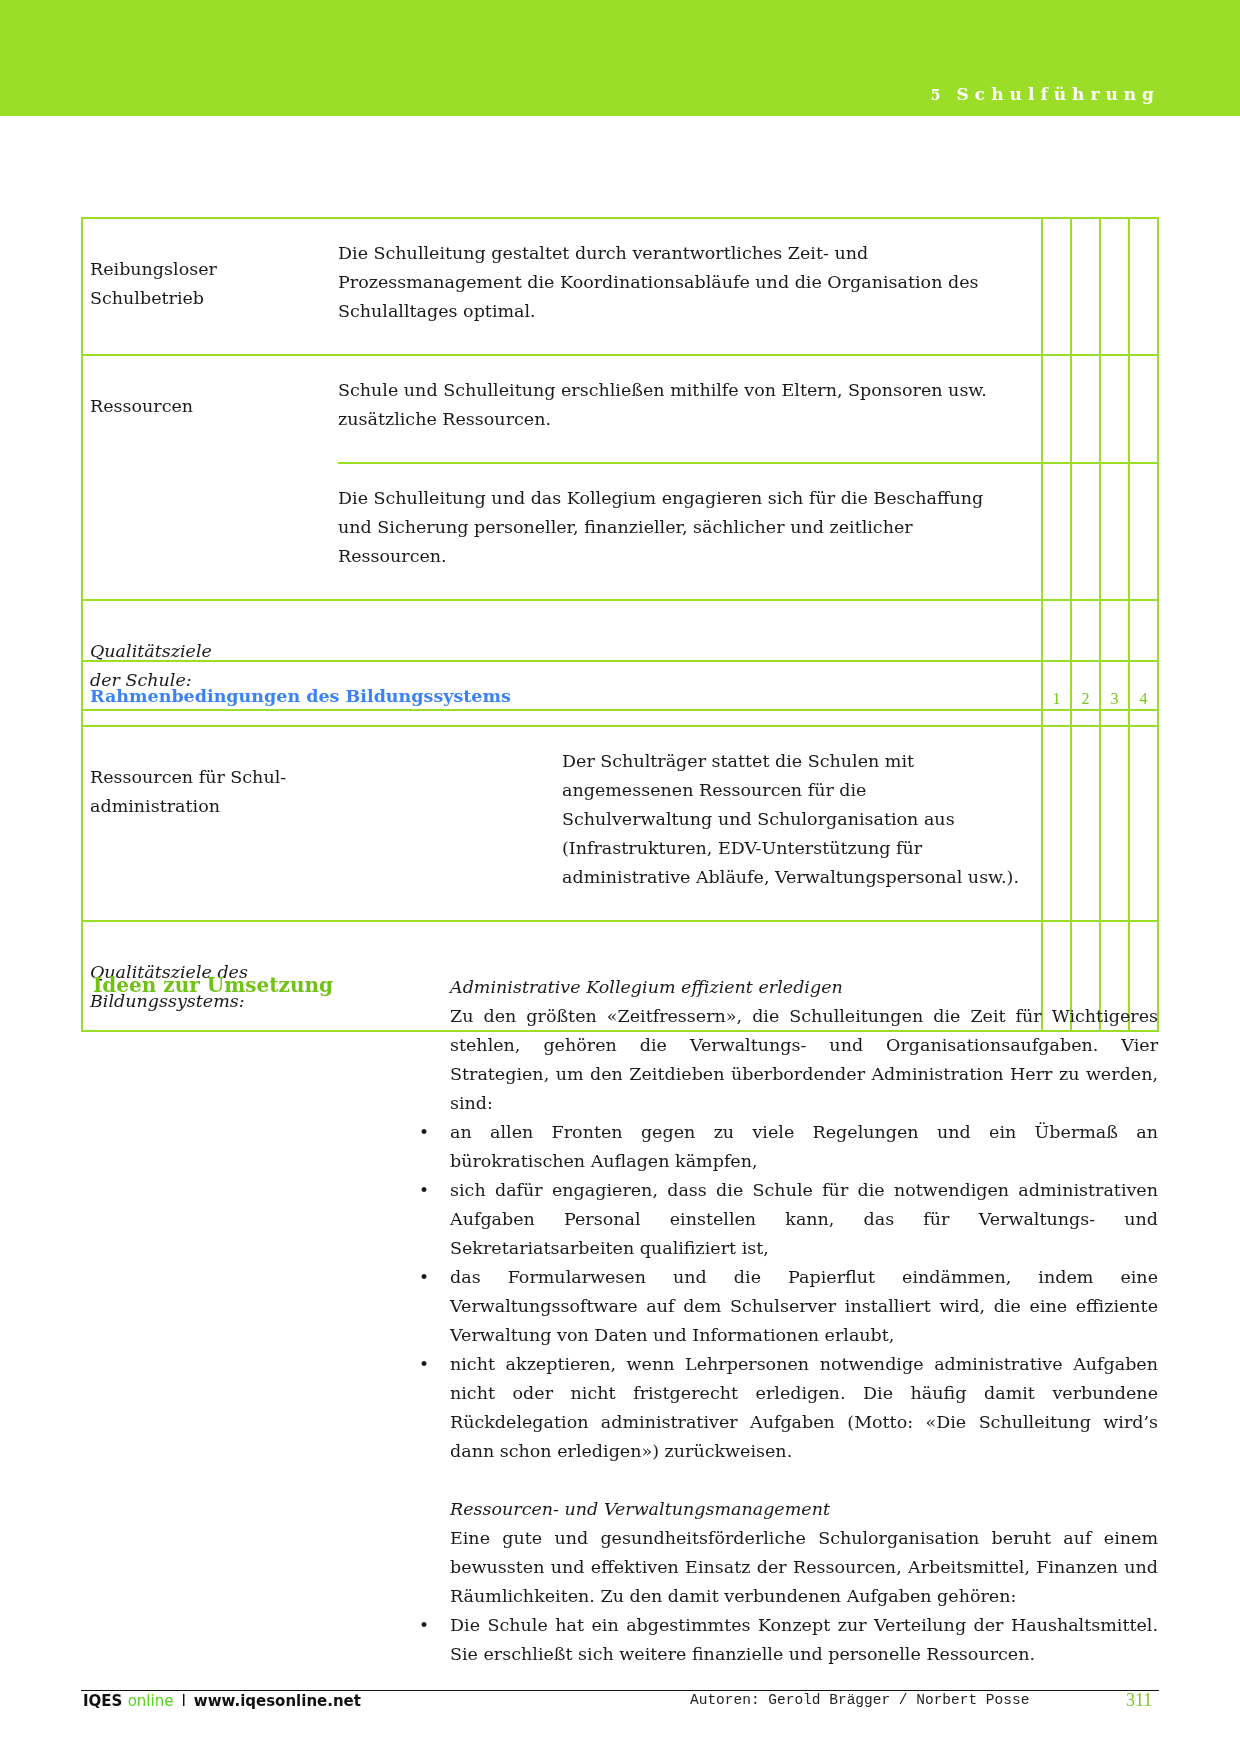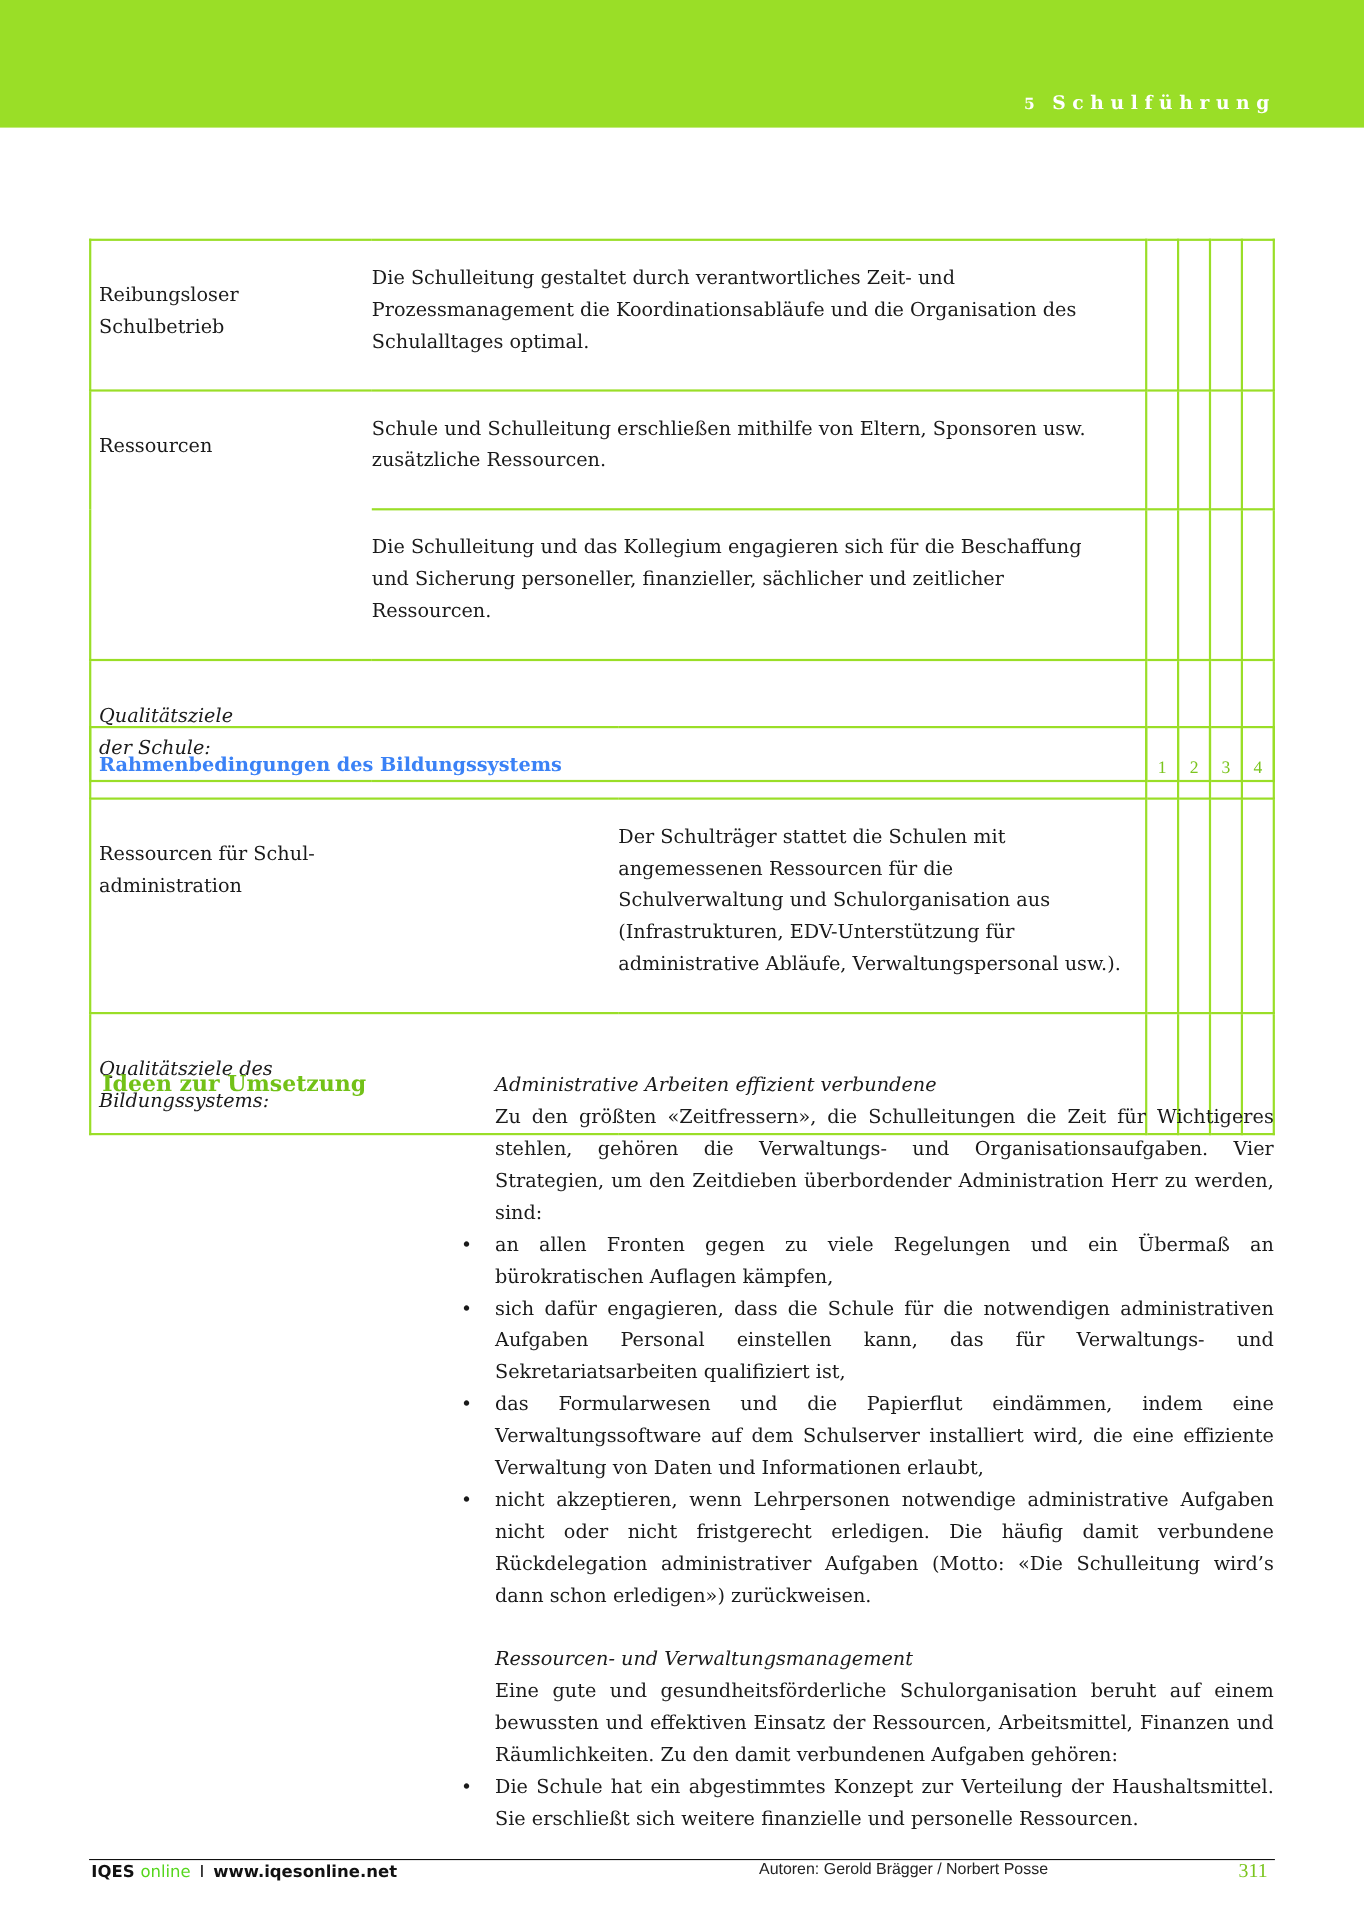--- a/index.html
+++ b/index.html
@@ -69,21 +69,21 @@
       height: 1px; background: #111;
     }
     .footer-left {
       position: absolute; left: 83px; top: 1692px;
       font-family: "DejaVu Sans", sans-serif; font-size: 15px; font-weight: bold; color: #111;
     }
     .footer-left .online { color: #55d61d; font-weight: normal; }
     .footer-left .sep { margin: 0 8px; font-weight: normal; }
     .footer-mid {
       position: absolute; left: 690px; top: 1692px;
-      font-family: Liberation Sans, sans-serif; font-size: 14.5px; color: #222;
+      font-family: Liberation Mono, monospace; font-size: 14.5px; color: #222;
     }
     .footer-page {
       position: absolute; left: 1126px; top: 1690px;
       font-family: "Liberation Serif", serif; font-size: 18px; color: #7bc51e;
     }
   </style>
 </head>
 <body>
 
 <div class="header-band"></div>
@@ -163,21 +163,21 @@
     <td class="box"></td>
     <td class="box"></td>
     <td class="box"></td>
     <td class="box"></td>
   </tr>
 </tbody>
   </table>
 
 <div class="ideas-label">Ideen zur Umsetzung</div>
 <div class="ideas-body">
-  <p class="sub-title">Administrative Arbeiten effizient verbundene</p>
+  <p class="sub-title">Administrative Kollegium effizient erledigen</p>
   <p>Zu den größten «Zeitfressern», die Schulleitungen die Zeit für Wichtigeres stehlen, gehören die Verwaltungs- und Organisationsaufgaben. Vier Strategien, um den Zeitdieben überbordender Administration Herr zu werden, sind:</p>
   <ul>
     <li><span class="bullet">•</span><span>an allen Fronten gegen zu viele Regelungen und ein Übermaß an bürokratischen Auflagen kämpfen,</span></li>
     <li><span class="bullet">•</span><span>sich dafür engagieren, dass die Schule für die notwendigen administrativen Aufgaben Personal einstellen kann, das für Verwaltungs- und Sekretariatsarbeiten qualifiziert ist,</span></li>
     <li><span class="bullet">•</span><span>das Formularwesen und die Papierflut eindämmen, indem eine Verwaltungssoftware auf dem Schulserver installiert wird, die eine effiziente Verwaltung von Daten und Informationen erlaubt,</span></li>
     <li><span class="bullet">•</span><span>nicht akzeptieren, wenn Lehrpersonen notwendige administrative Aufgaben nicht oder nicht fristgerecht erledigen. Die häufig damit verbundene Rückdelegation administrativer Aufgaben (Motto: «Die Schulleitung wird’s dann schon erledigen») zurückweisen.</span></li>
   </ul>
   <div class="gap"></div>
   <p class="sub-title">Ressourcen- und Verwaltungsmanagement</p>
   <p>Eine gute und gesundheitsförderliche Schulorganisation beruht auf einem bewussten und effektiven Einsatz der Ressourcen, Arbeitsmittel, Finanzen und Räumlichkeiten. Zu den damit verbundenen Aufgaben gehören:</p>

